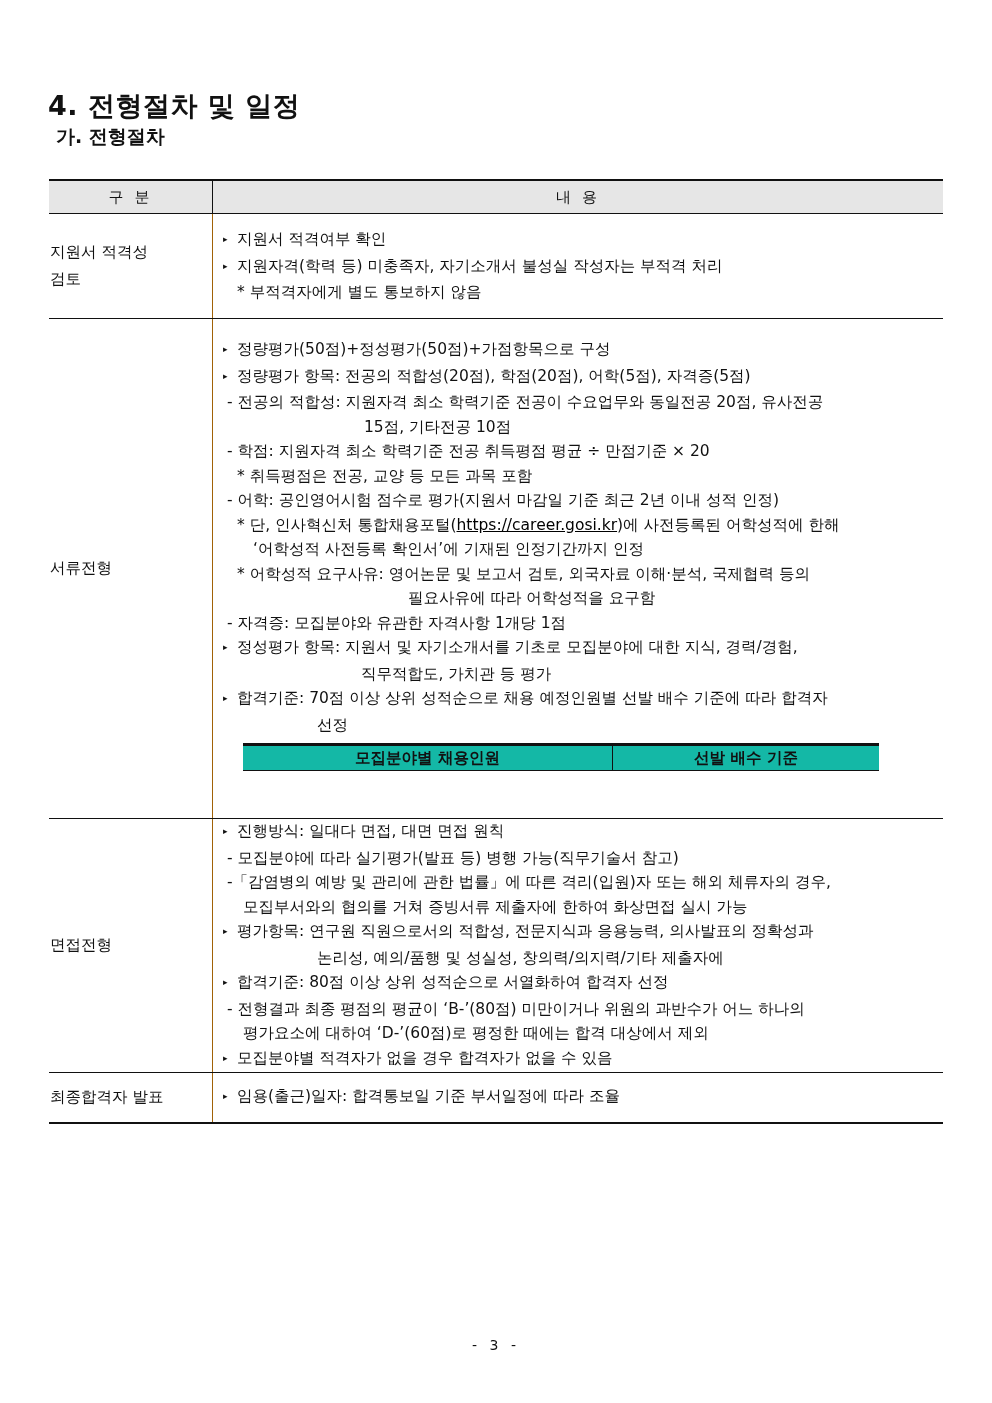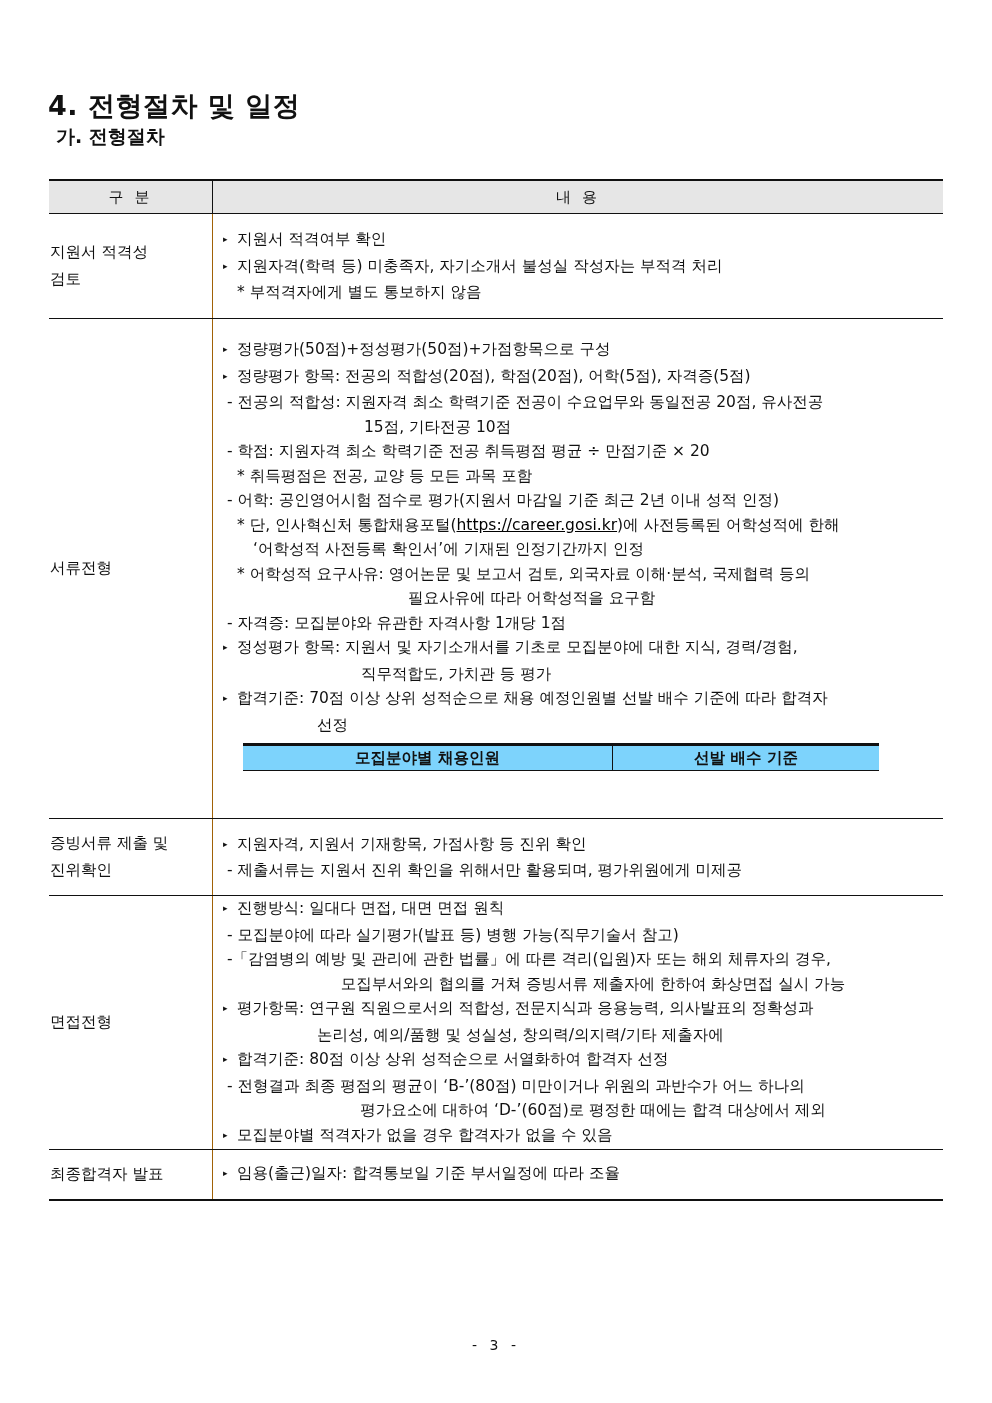--- a/index.html
+++ b/index.html
@@ -34,27 +34,27 @@
   .b::before { content: "▸"; font-size: 9px; display: inline-block; width: 14px; text-align: left; position: relative; top: -2px; }
   .b { padding-left: 2px; }
   .d { padding-left: 6px; }
   .s { padding-left: 16px; }
   .s2 { padding-left: 32px; }
   .ind-a { padding-left: 143px; }
   .ind-b { padding-left: 187px; }
   .ind-c { padding-left: 140px; }
   .ind-d { padding-left: 96px; }
   .ind-e { padding-left: 96px; }
-  .ind-f { padding-left: 22px; text-align: center; }
+  .ind-f { padding-left: 22px; }
   .link { text-decoration: underline; color: #000000; }
   table.sub {
     border-collapse: collapse; width: 636px; margin: 6px 0 0 22px; font-size: 15.5px;
   }
   table.sub th {
-    background: #7dd3fc; border-top: 3px solid #111; border-bottom: 1px solid #111;
+    background: #14b8a6; border-top: 3px solid #111; border-bottom: 1px solid #111;
     font-weight: bold; height: 22px; letter-spacing: 0; font-size: 15.5px;
   }
   table.sub th:first-child, table.sub td:first-child { border-right: 1px solid #111; }
   table.sub td { text-align: center; height: 22px; border-bottom: 3px solid #111 !important; }
   .footer {
     position: absolute; left: 0; width: 992px; top: 1337px; text-align: center;
     font-size: 14px; letter-spacing: 4px;
   }
 </style>
 </head>
@@ -105,30 +105,20 @@
         <tbody>
               <tr>
           <th>모집분야별 채용인원</th>
           <th>선발 배수 기준</th>
         </tr>
       </tbody>
           </table>
     </td>
   </tr>
 
-  <tr style="height:77px;">
-    <td class="c1">
-      <div>증빙서류 제출 및</div>
-      <div>진위확인</div>
-    </td>
-    <td class="c2">
-      <div class="line b">지원자격, 지원서 기재항목, 가점사항 등 진위 확인</div>
-      <div class="line d">- 제출서류는 지원서 진위 확인을 위해서만 활용되며, 평가위원에게 미제공</div>
-    </td>
-  </tr>
 
   <tr style="height:253px;">
     <td class="c1">면접전형</td>
     <td class="c2">
       <div class="line b">진행방식: 일대다 면접, 대면 면접 원칙</div>
       <div class="line d">- 모집분야에 따라 실기평가(발표 등) 병행 가능(직무기술서 참고)</div>
       <div class="line d">-「감염병의 예방 및 관리에 관한 법률」에 따른 격리(입원)자 또는 해외 체류자의 경우,</div>
       <div class="line ind-f">모집부서와의 협의를 거쳐 증빙서류 제출자에 한하여 화상면접 실시 가능</div>
       <div class="line b">평가항목: 연구원 직원으로서의 적합성, 전문지식과 응용능력, 의사발표의 정확성과</div>
       <div class="line ind-e">논리성, 예의/품행 및 성실성, 창의력/의지력/기타 제출자에</div>

